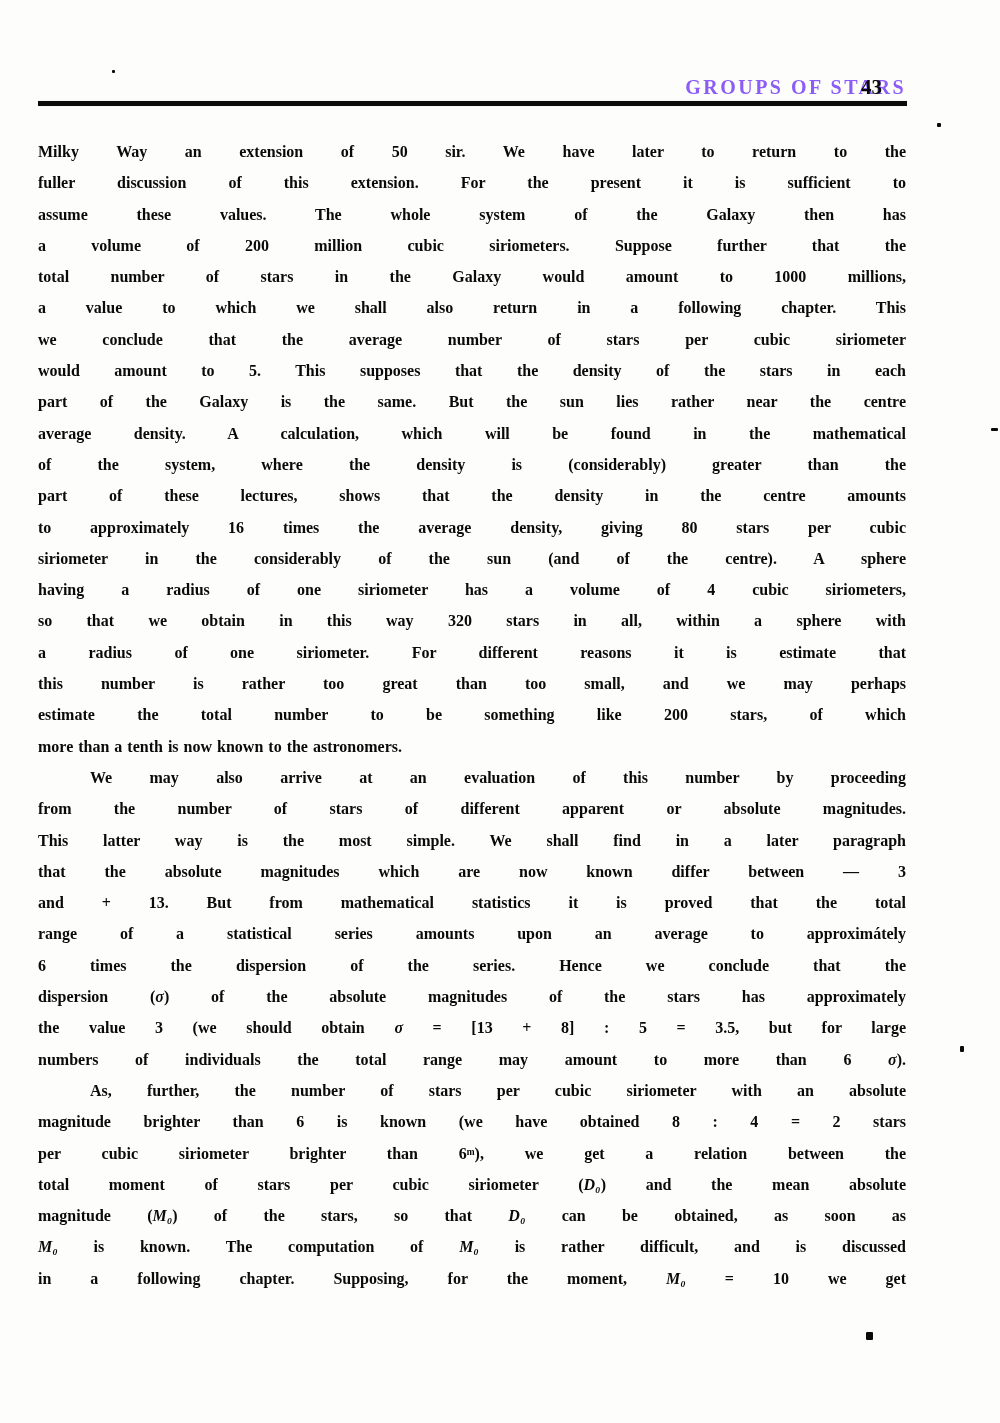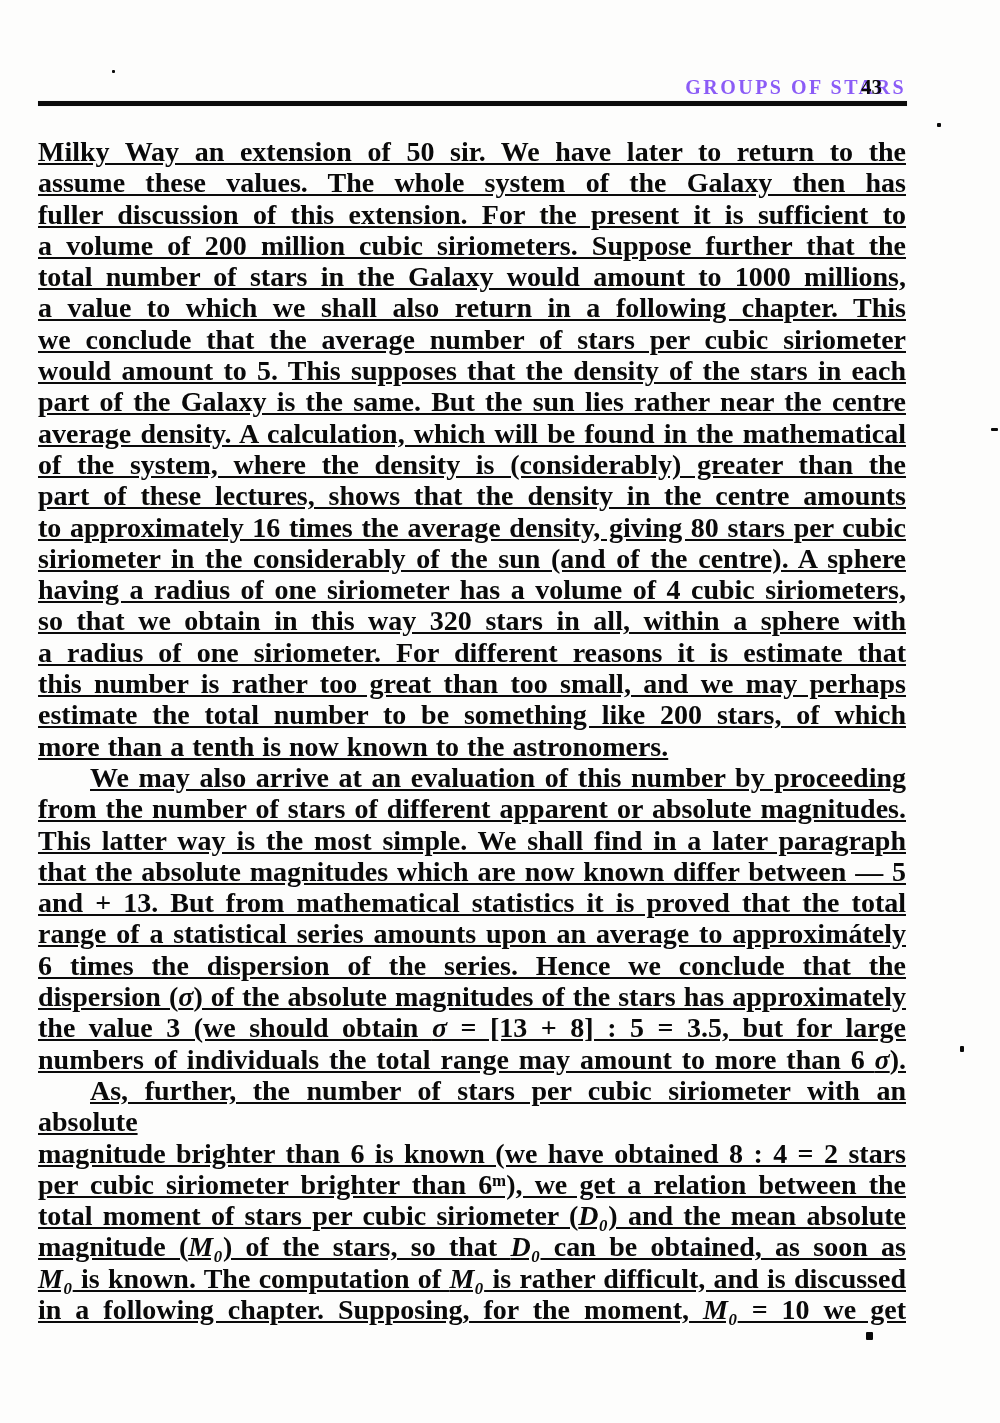--- a/index.html
+++ b/index.html
@@ -49,29 +49,28 @@
     box-shadow: 0 0 0.5px 0.5px #0c0c0c;
   }
   .body-text {
     position: absolute;
     left: 38px;
     top: 136px;
     width: 868px;
   }
   .paragraph { margin: 0; padding: 0; }
   .line {
-    font-size: 28px;
+    font-size: 16px;
     font-weight: 700;
     line-height: 31.3px;
     white-space: normal;
     text-align: justify;
     text-align-last: justify;
     text-justify: inter-word;
     word-spacing: 1px;
-    text-decoration: underline;
   }
   .line.endline {
     text-align-last: left;
   }
   .line.indent {
     text-indent: 52px;
   }
   .line i {
     font-style: italic;
   }
@@ -86,22 +85,22 @@
 
 <div class="page">
   <div class="header">
     <div class="running-title">GROUPS OF STARS</div>
     <div class="page-number">43</div>
   </div>
   <div class="header-rule"></div>
   <div class="body-text">
       <div class="paragraph">
         <div class="line"><span>Milky Way an extension of 50 sir. We have later to return to the</span></div>
+        <div class="line"><span>fuller discussion of this extension. For the present it is sufficient to</span></div>
         <div class="line"><span>assume these values. The whole system of the Galaxy then has</span></div>
-        <div class="line"><span>fuller discussion of this extension. For the present it is sufficient to</span></div>
         <div class="line"><span>a volume of 200 million cubic siriometers. Suppose further that the</span></div>
         <div class="line"><span>total number of stars in the Galaxy would amount to 1000 millions,</span></div>
         <div class="line"><span>a value to which we shall also return in a following chapter. This</span></div>
         <div class="line"><span>we conclude that the average number of stars per cubic siriometer</span></div>
         <div class="line"><span>would amount to 5. This supposes that the density of the stars in each</span></div>
         <div class="line"><span>part of the Galaxy is the same. But the sun lies rather near the centre</span></div>
         <div class="line"><span>average density. A calculation, which will be found in the mathematical</span></div>
         <div class="line"><span>of the system, where the density is (considerably) greater than the</span></div>
         <div class="line"><span>part of these lectures, shows that the density in the centre amounts</span></div>
         <div class="line"><span>to approximately 16 times the average density, giving 80 stars per cubic</span></div>
@@ -110,21 +109,21 @@
         <div class="line"><span>so that we obtain in this way 320 stars in all, within a sphere with</span></div>
         <div class="line"><span>a radius of one siriometer. For different reasons it is estimate that</span></div>
         <div class="line"><span>this number is rather too great than too small, and we may perhaps</span></div>
         <div class="line"><span>estimate the total number to be something like 200 stars, of which</span></div>
         <div class="line endline"><span>more than a tenth is now known to the astronomers.</span></div>
       </div>
       <div class="paragraph">
         <div class="line indent"><span>We may also arrive at an evaluation of this number by proceeding</span></div>
         <div class="line"><span>from the number of stars of different apparent or absolute magnitudes.</span></div>
         <div class="line"><span>This latter way is the most simple. We shall find in a later paragraph</span></div>
-        <div class="line"><span>that the absolute magnitudes which are now known differ between — 5</span></div>
+        <div class="line"><span>that the absolute magnitudes which are now known differ between — 3</span></div>
         <div class="line"><span>and + 13. But from mathematical statistics it is proved that the total</span></div>
         <div class="line"><span>range of a statistical series amounts upon an average to approximátely</span></div>
         <div class="line"><span>6 times the dispersion of the series. Hence we conclude that the</span></div>
         <div class="line"><span>dispersion (</span><i>σ</i><span>) of the absolute magnitudes of the stars has approximately</span></div>
         <div class="line"><span>the value 3 (we should obtain </span><i>σ</i><span> = [13 + 8] : 5 = 3.5, but for large</span></div>
         <div class="line"><span>numbers of individuals the total range may amount to more than 6 </span><i>σ</i><span>).</span></div>
       </div>
       <div class="paragraph">
         <div class="line indent"><span>As, further, the number of stars per cubic siriometer with an absolute</span></div>
         <div class="line"><span>magnitude brighter than 6 is known (we have obtained 8 : 4 = 2 stars</span></div>

